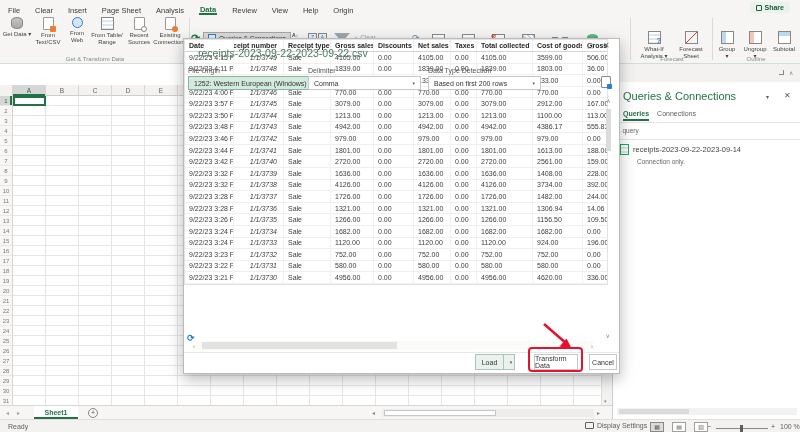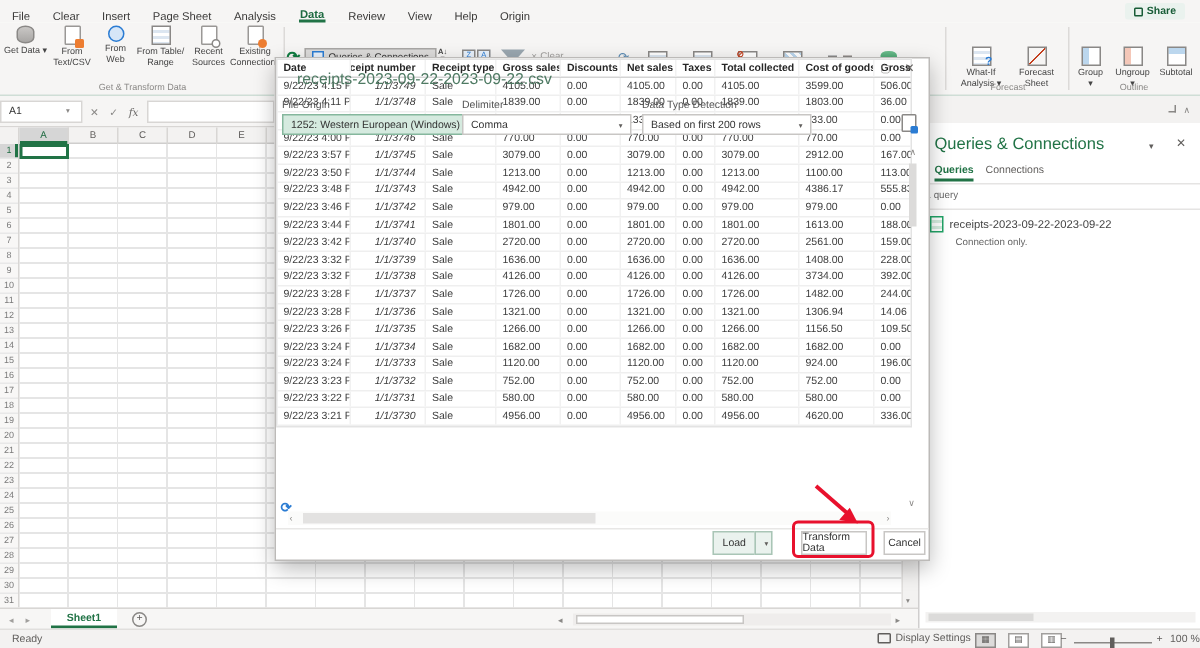--- a/index.html
+++ b/index.html
@@ -293,30 +293,20 @@
       <div class="rbtn" style="left:56px;width:28px">
         <span class="mini" style="background:linear-gradient(to bottom,#bcd7ee 0 4px,#fff 4px)"></span>
         <span class="lbl">Subtotal</span>
       </div>
       <div class="rgroup-label">Outline</div>
     </div>
     <div id="outline-launcher" class="abs"></div>
     <div id="collapse-ribbon" class="abs">∧</div>
   </div>
 
-  <div id="formula-row" class="abs">
-    <div id="name-box" class="abs">A1</div>
-    <div id="name-caret" class="abs">▾</div>
-    <div id="fx-icons" class="abs">
-      <span>✕</span>
-      <span>✓</span>
-      <span class="fx">fx</span>
-    </div>
-    <div id="formula-input" class="abs"></div>
-  </div>
 
   <div id="col-headers" class="abs">
     <div id="corner"></div>
     <div id="col-letters">
 
     <span>A</span>
         <span>B</span>
         <span>C</span>
         <span>D</span>
         <span>E</span>
@@ -396,21 +386,21 @@
     <span id="panel-caret" class="abs">▾</span>
     <span id="panel-close" class="abs">✕</span>
     <div id="panel-tabs" class="abs">
       <span id="ptab-queries">Queries</span>
       <span id="ptab-connections">Connections</span>
     </div>
     <div class="pline" style="top:40px"></div>
     <div id="p-count" class="abs">1 query</div>
     <div class="pline" style="top:57px"></div>
     <div class="q-icon abs"></div>
-    <div id="q-name" class="abs">receipts-2023-09-22-2023-09-22</div>
+    <div id="q-name" class="abs">receipts-2023-09-22-2023-09-14</div>
     <div id="q-status" class="abs">Connection only.</div>
     <div id="p-hscroll" class="abs"></div>
     <div id="p-hthumb" class="abs"></div>
   </div>
 
   <div id="dialog" class="abs">
     <span id="dlg-max" class="abs">▢</span>
     <span id="dlg-close" class="abs">✕</span>
     <div id="dlg-title" class="abs">receipts-2023-09-22-2023-09-22.csv</div>
 

